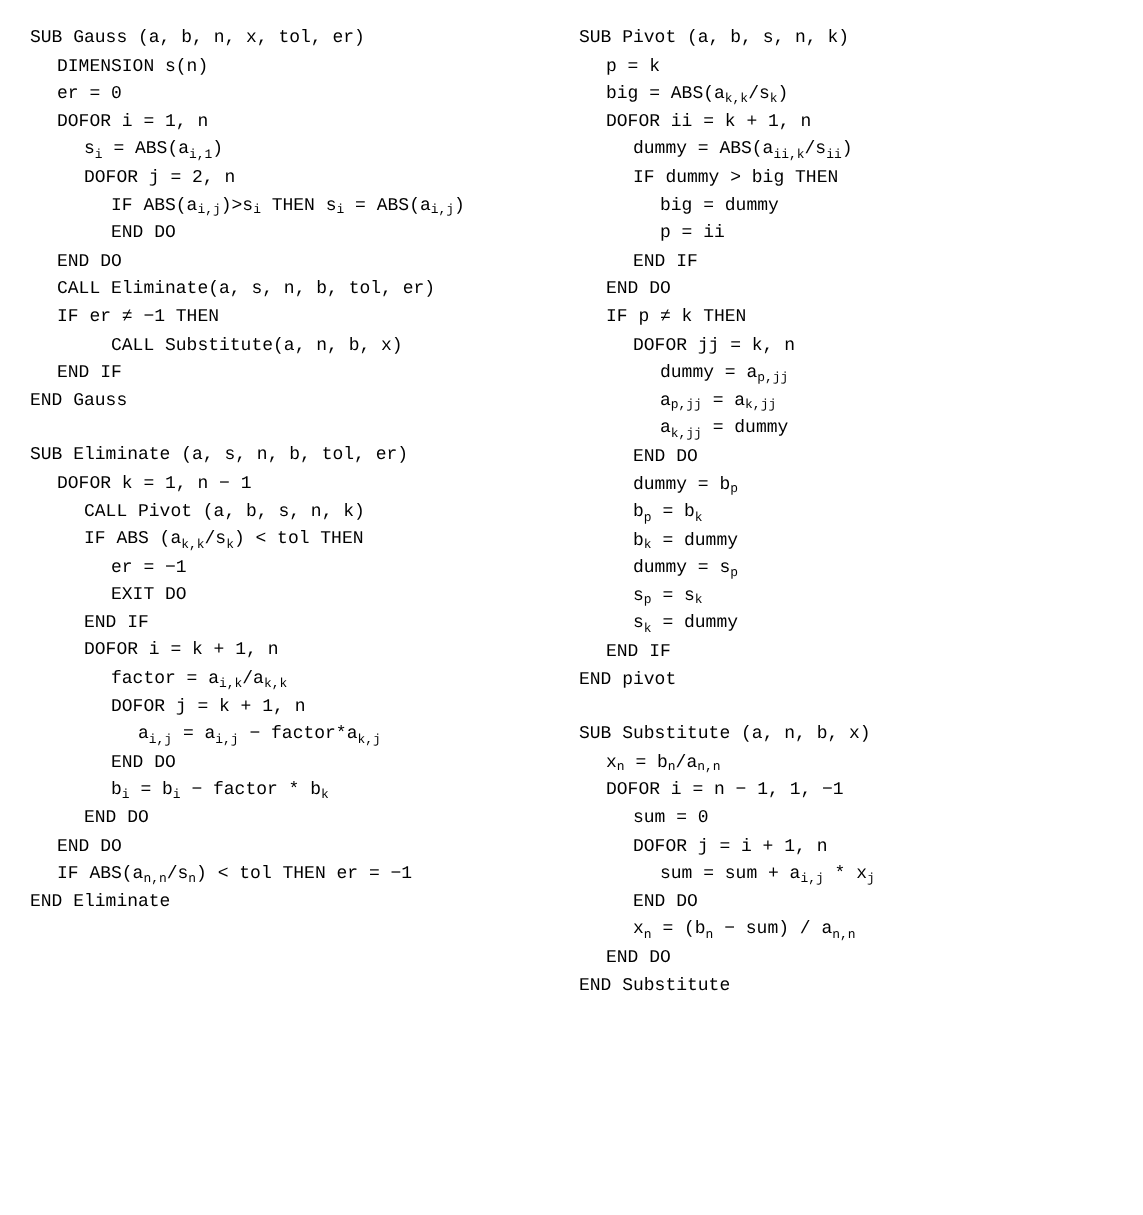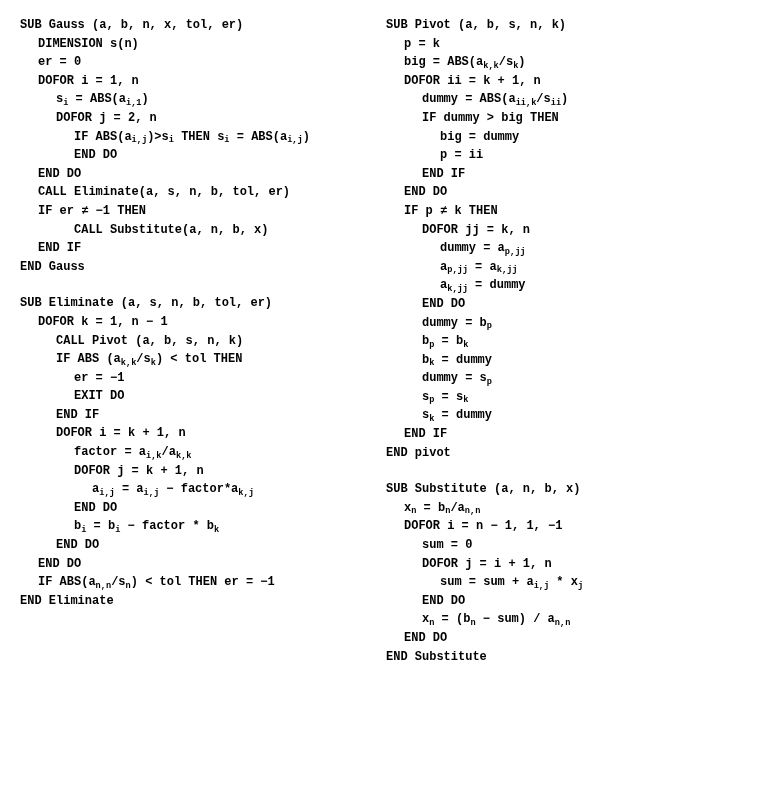--- a/index.html
+++ b/index.html
@@ -9,21 +9,20 @@
       font-size: 12.5px;
       color: #000;
       padding: 16px 20px;
       width: 762px;
       min-height: 810px;
     }
     .columns {
       display: flex;
       gap: 0px;
       width: 100%;
-      font-weight: bold;
     }
     .col {
       flex: 1;
       padding-right: 10px;
     }
     .col:last-child { padding-right: 0; }
     .code-block {
       line-height: 1.55;
       white-space: pre;
       font-size: 12px;

